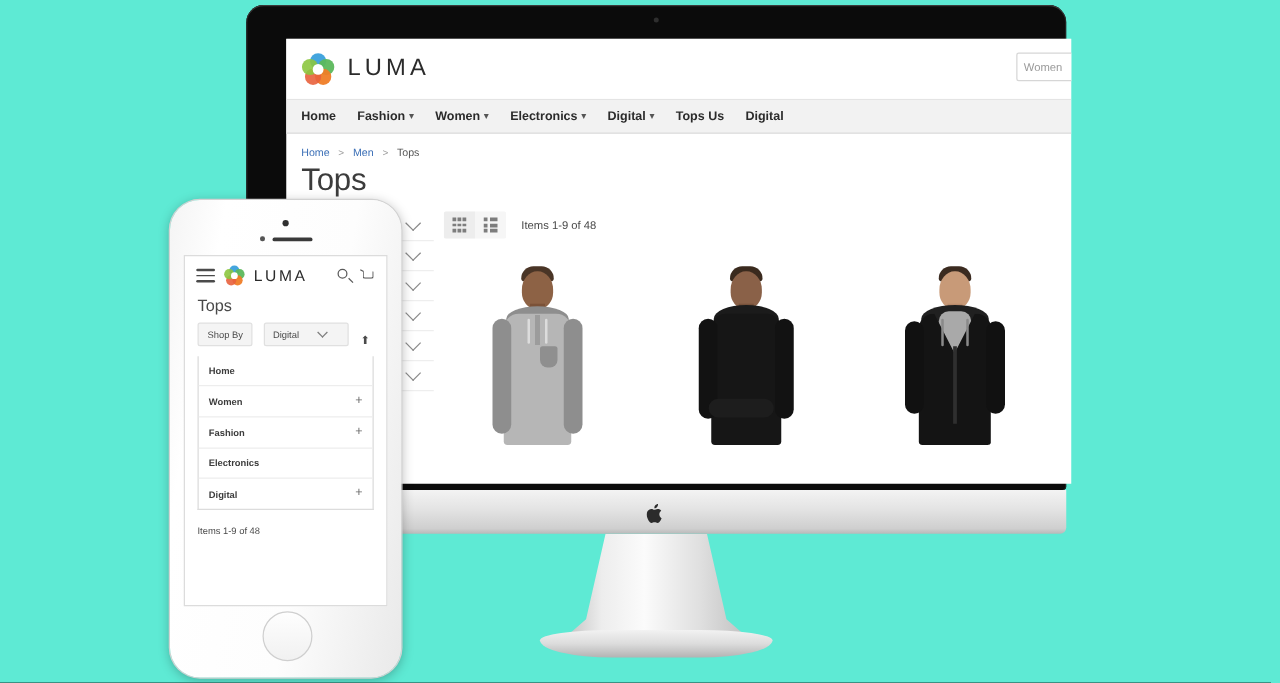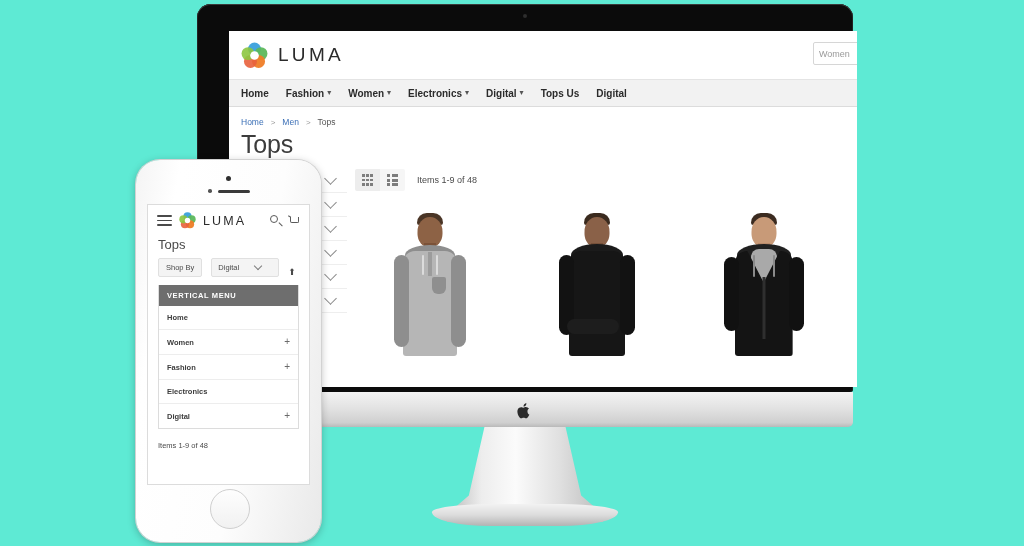--- a/index.html
+++ b/index.html
@@ -426,21 +426,20 @@
       <div class="ip-controls">
         <span class="shop-by">Shop By</span>
         <span class="sorter">
           <span>Digital</span>
           <span class="sorter-caret"></span>
         </span>
         <span class="sort-arrow">⬆</span>
       </div>
 
       <div class="vmenu">
-        <div class="vmenu-head">VERTICAL MENU</div>
         <div class="vmenu-item">
           <span>Home</span>
           <span class="vm-plus"></span>
         </div>
         <div class="vmenu-item">
           <span>Women</span>
           <span class="vm-plus">+</span>
         </div>
         <div class="vmenu-item">
           <span>Fashion</span>

